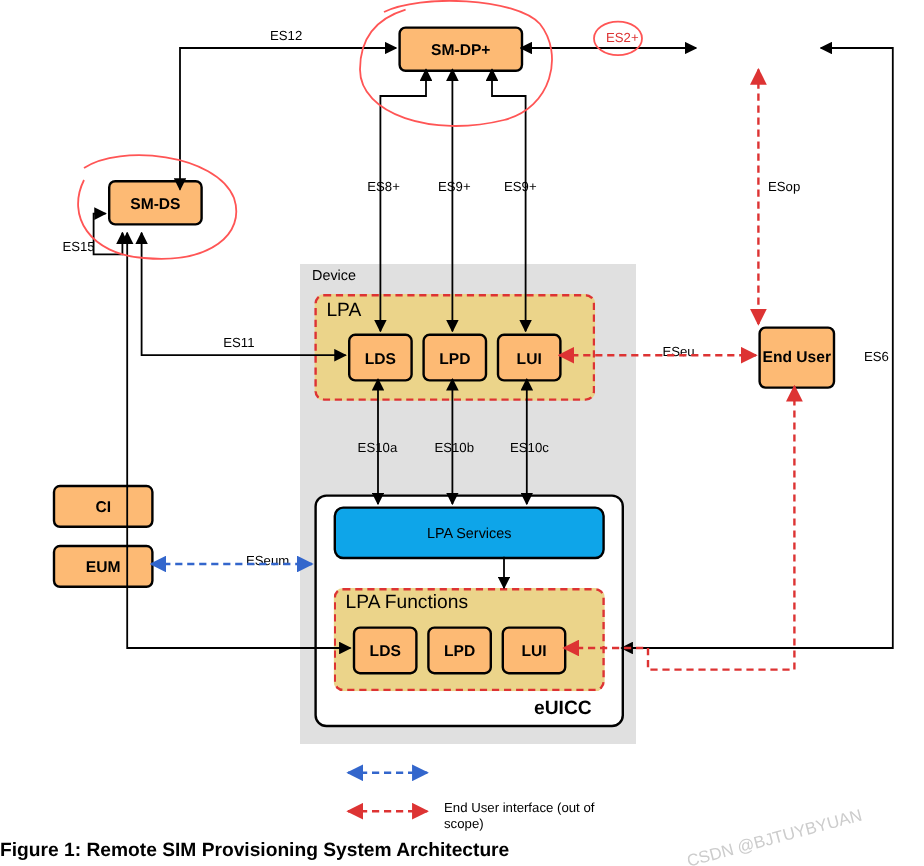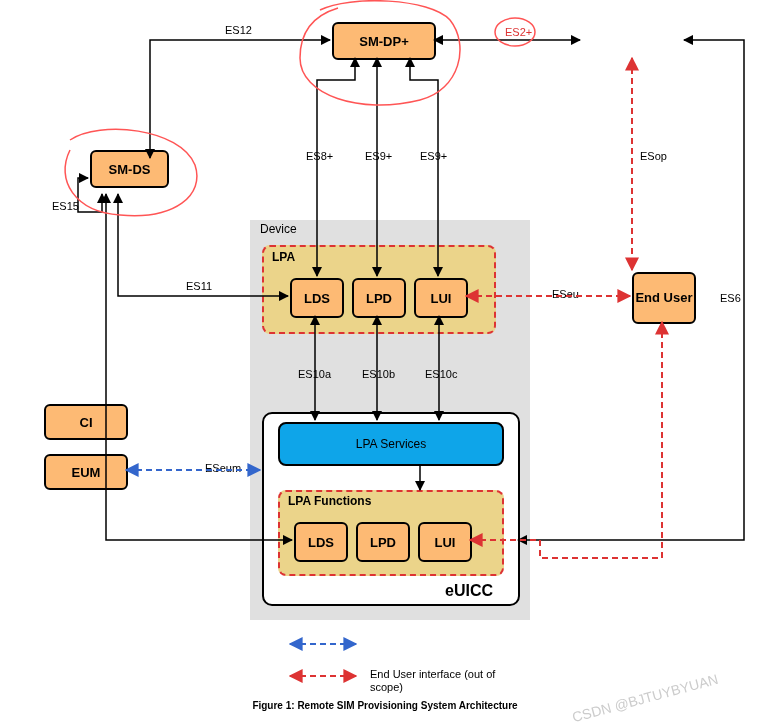--- a/index.html
+++ b/index.html
@@ -4,26 +4,26 @@
 <style>
   html,body{margin:0;padding:0;background:#fff;font-family:Arial,Helvetica,sans-serif}
   .canvas{position:relative;width:770px;height:722px}
   .box{position:absolute;border:2px solid #000;border-radius:6px;background:#fdba74;
        display:flex;align-items:center;justify-content:center;font-weight:bold;
        font-size:13px;text-align:center}
   .lbl{position:absolute;font-size:11px;color:#000}
   .device{position:absolute;background:#e0e0e0;border:none}
   .device-lbl{position:absolute;font-size:12px;font-weight:normal}
   .lpa-dash{position:absolute;border:2px dashed #d33;border-radius:8px;background:#ebd48a}
-  .lpa-lbl{position:absolute;font-size:12px;font-weight:bold}
+  .lpa-lbl{position:absolute;font-size:16px;font-weight:normal}
   .euicc{position:absolute;border:2px solid #000;border-radius:10px;background:#fff}
   .euicc-lbl{position:absolute;font-size:16px;font-weight:bold}
   .lpa-svc{position:absolute;border:2px solid #000;border-radius:8px;background:#0ea5e9;
            display:flex;align-items:center;justify-content:center;font-size:12px;text-align:center}
-  .caption{position:absolute;font-weight:bold;font-size:10px;width:100%;text-align:center}
+  .caption{position:absolute;font-weight:bold;font-size:16px;width:100%;text-align:left}
   .legend-txt{position:absolute;font-size:11px;line-height:1.2}
   .wm{position:absolute;color:#ccc;font-size:14px;transform:rotate(-15deg)}
   svg{position:absolute;left:0;top:0;pointer-events:none}
   .arrow{stroke:#000;stroke-width:1.5;fill:none;marker-end:url(#ah)}
   .arrow2{stroke:#000;stroke-width:1.5;fill:none;marker-end:url(#ah);marker-start:url(#ahS)}
   .red-dash{stroke:#d33;stroke-width:2;stroke-dasharray:6 4;fill:none;marker-end:url(#ahR);marker-start:url(#ahRS)}
   .blue-dash{stroke:#36c;stroke-width:2;stroke-dasharray:6 4;fill:none;marker-end:url(#ahB);marker-start:url(#ahBS)}
   .scribble{stroke:#f55;stroke-width:1.5;fill:none}
 </style>
 </head>

